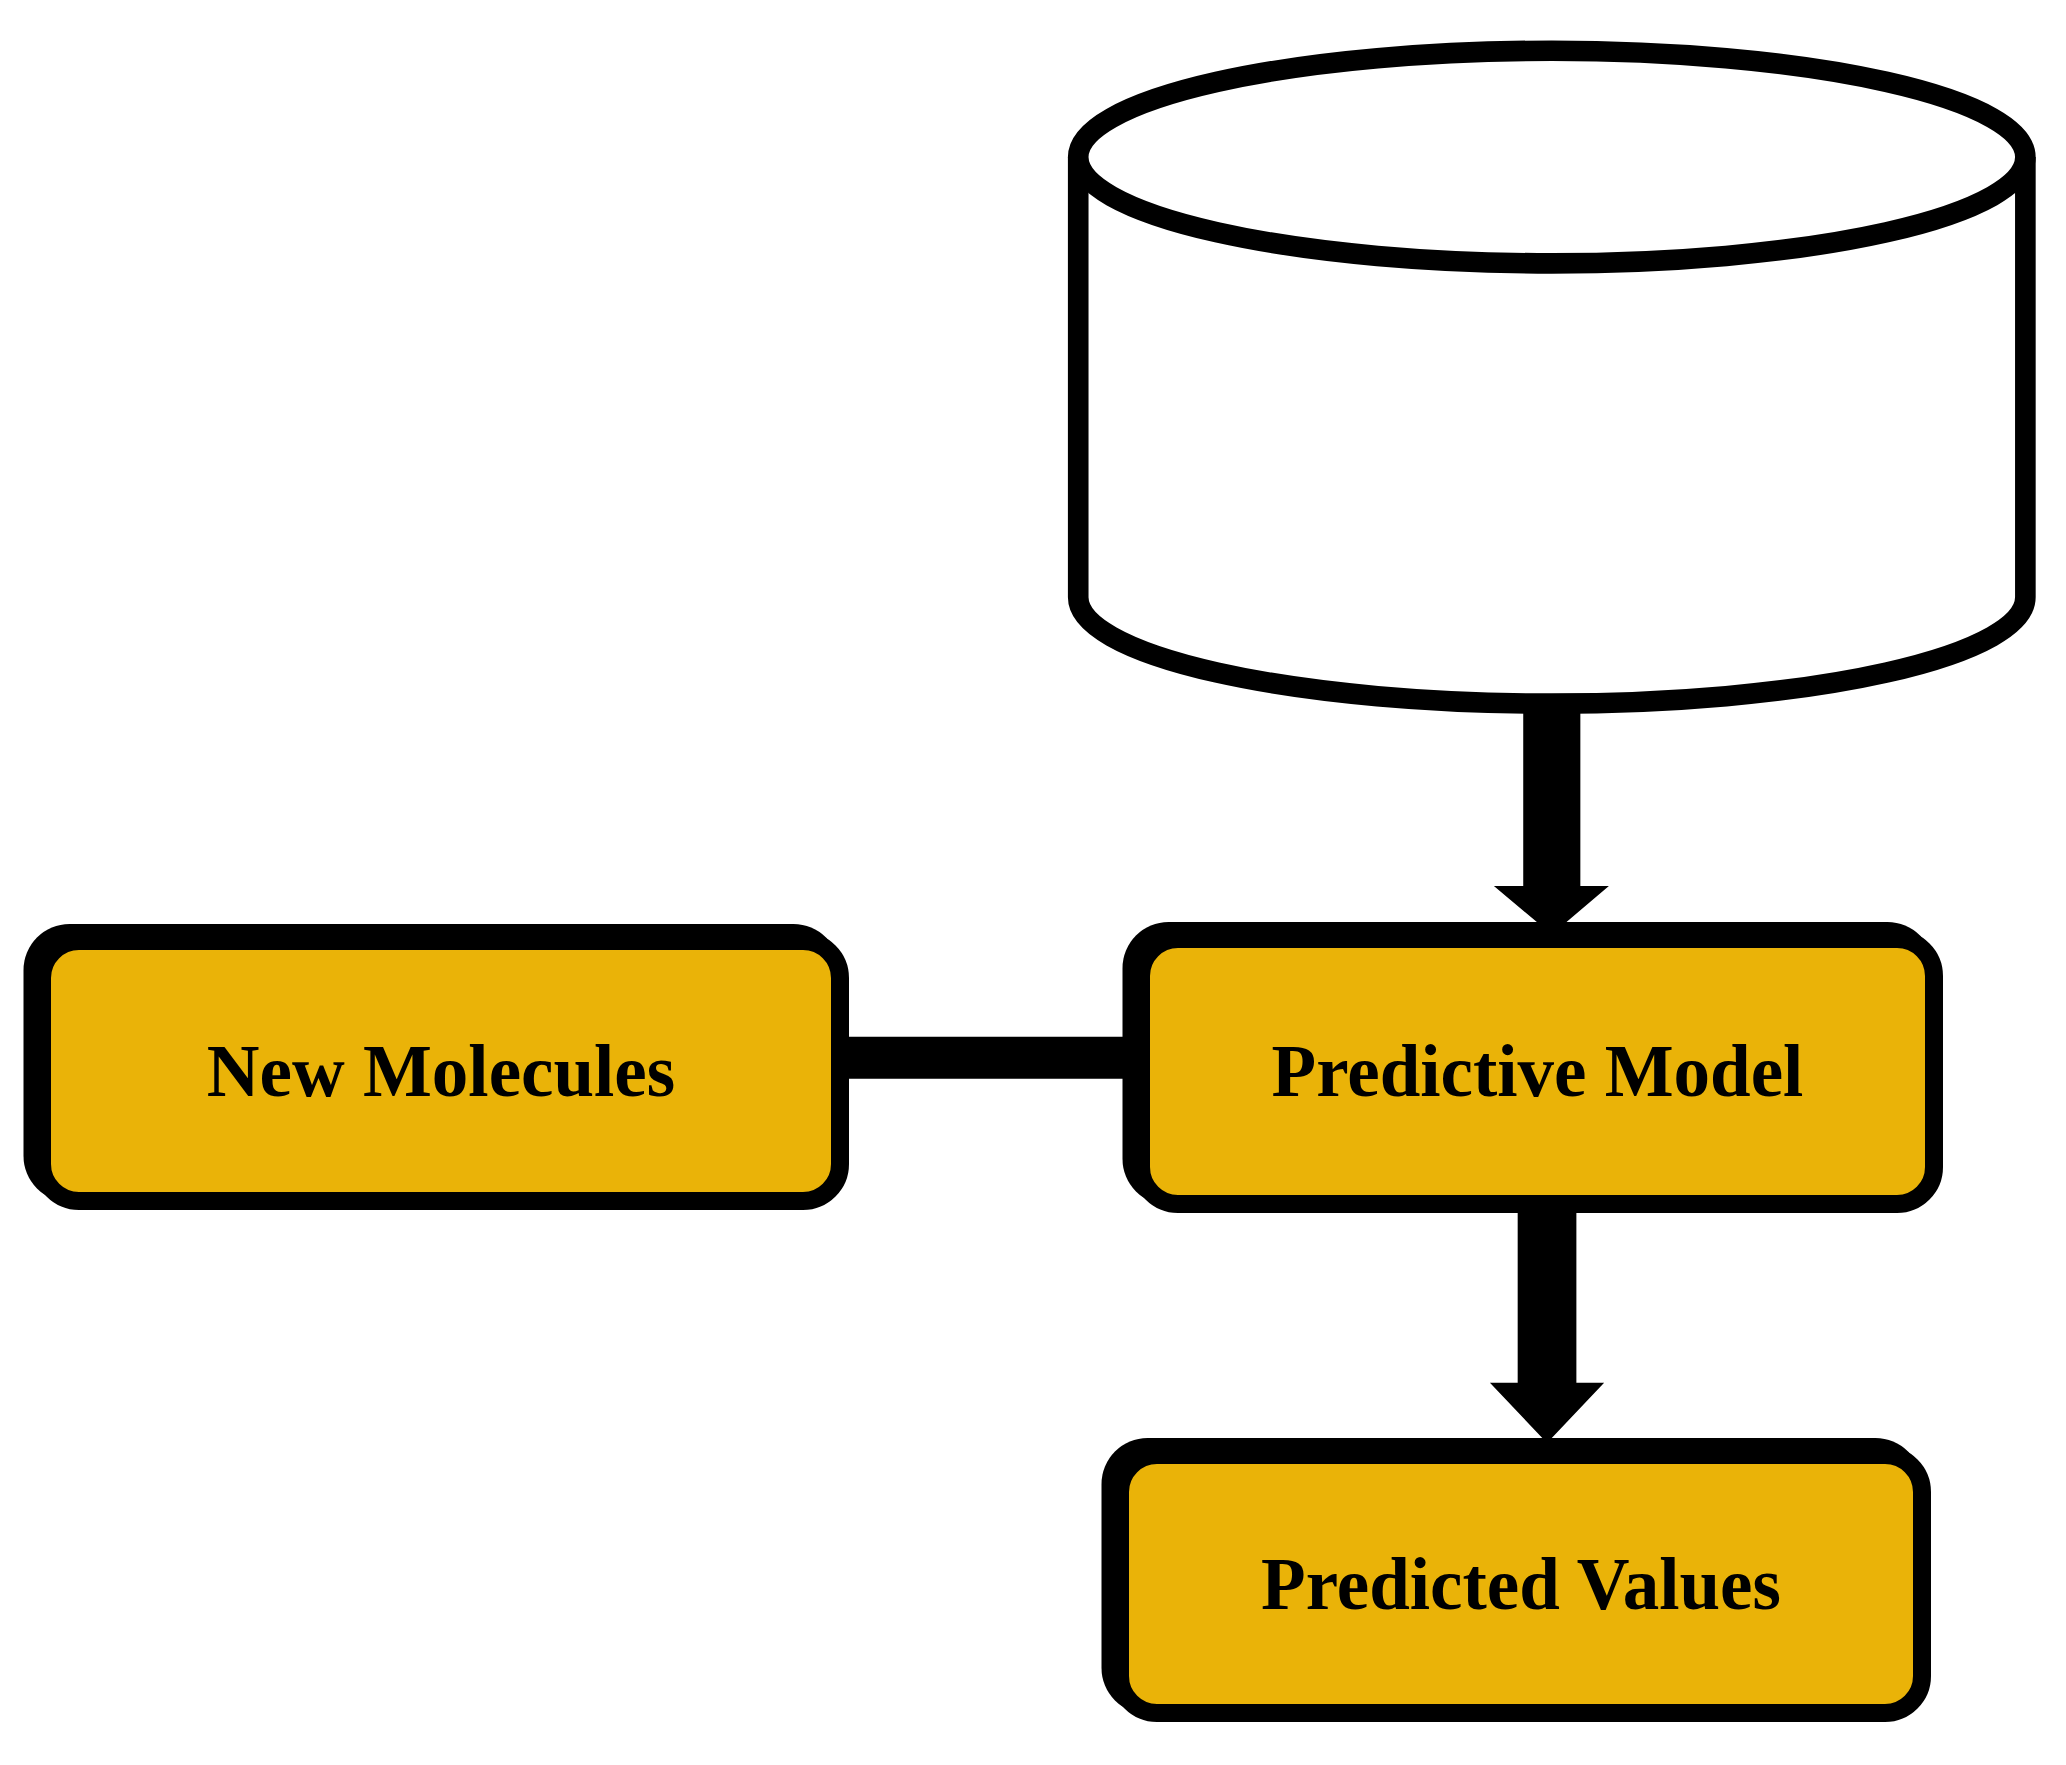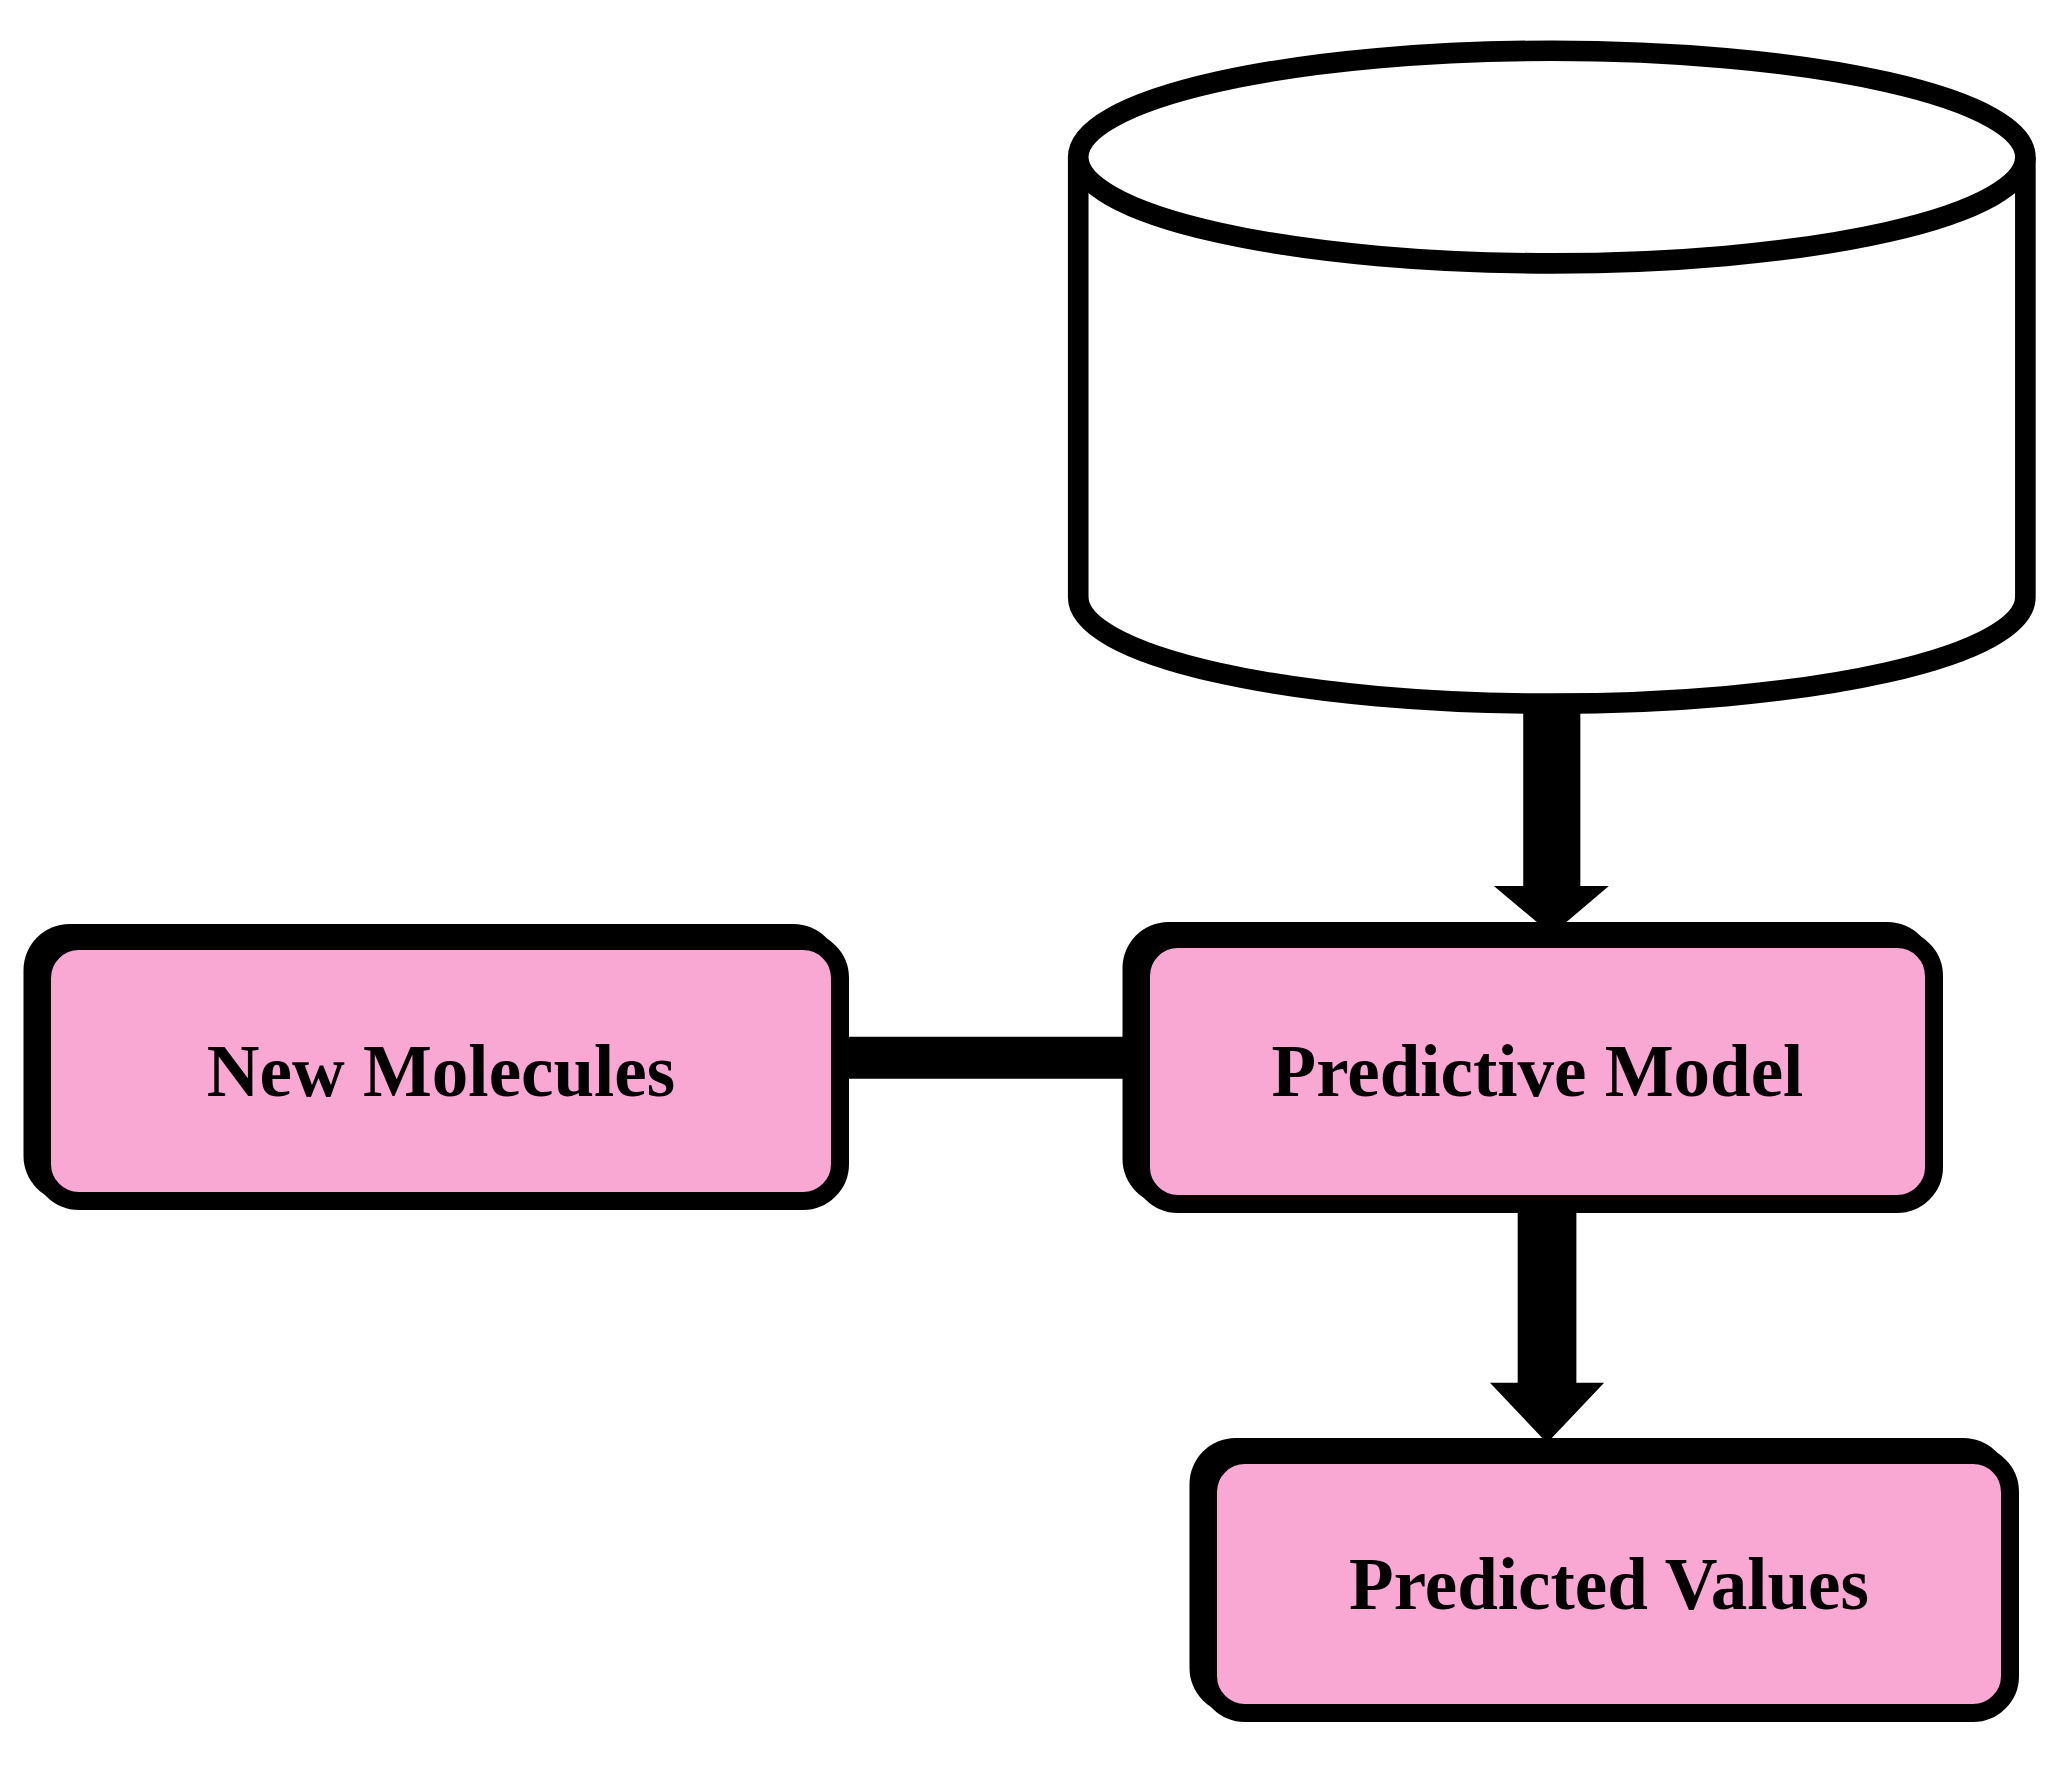--- a/index.html
+++ b/index.html
@@ -20,21 +20,21 @@
     position: absolute;
     left: 0;
     top: 0;
     z-index: 0;
   }
   .node {
     position: absolute;
     box-sizing: border-box;
     border: 18px solid #000000;
     border-radius: 46px;
-    background: #f9a8d4;
+    background: #eab308;
     box-shadow: -9.5px -8px 0 #000000;
     display: flex;
     align-items: center;
     justify-content: center;
     z-index: 2;
   }
   .node-label {
     font-weight: bold;
     font-size: 73px;
     line-height: 1;
@@ -47,21 +47,21 @@
     width: 816px;
     height: 278px;
   }
   #node-predictive-model {
     left: 1132px;
     top: 930px;
     width: 811px;
     height: 283px;
   }
   #node-predicted-values {
-    left: 1199px;
+    left: 1111px;
     top: 1446px;
     width: 820px;
     height: 276px;
   }
   #cylinder-label {
     position: absolute;
     left: 1076px;
     top: 333px;
     width: 952px;
     z-index: 2;

